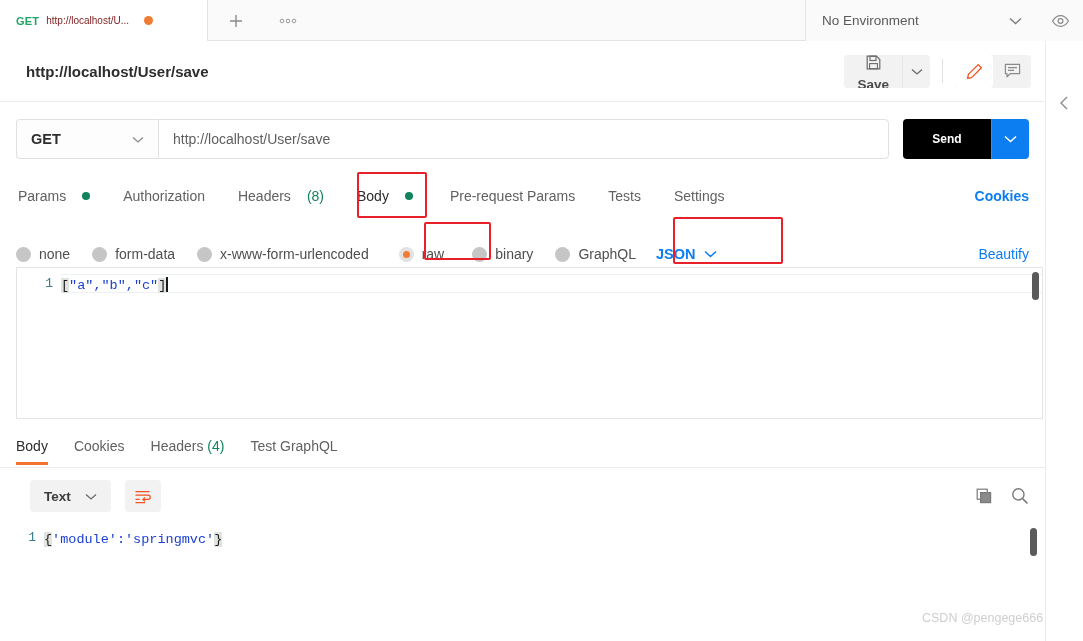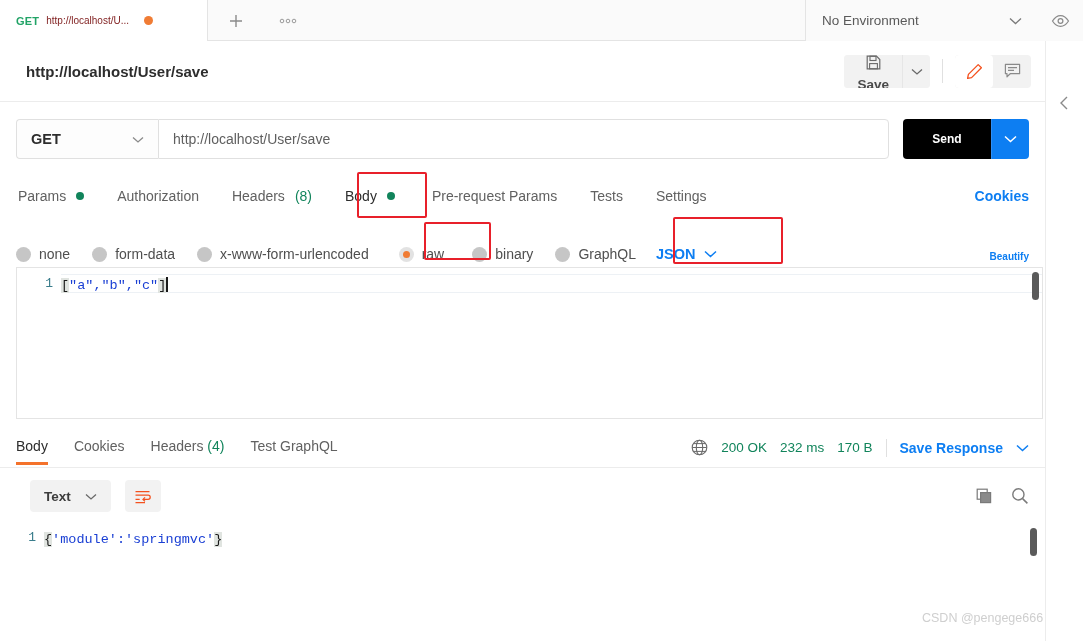--- a/index.html
+++ b/index.html
@@ -157,21 +157,21 @@
     border-left: 1px solid #2f8ff5;
   }
 
   
   .reqtabs {
     position: absolute; left: 0; top: 178px;
     width: 1045px; height: 36px;
     display: flex; align-items: center; padding: 0 16px;
   }
   .rtab {
-    display: flex; align-items: center; gap: 10px;
+    display: flex; align-items: center; gap: 16px;
     font-size: 14px; color: #616161;
     margin-right: 29px;
     padding: 2px 2px;
   }
   .rtab.sel { color: #2d2d2d; }
   .gdot { width: 8px; height: 8px; border-radius: 50%; background: #11845b; }
   .hcount { color: #11845b; font-size: 14px; }
   .cookies-link {
     margin-left: auto; font-size: 14px; color: #0d7ef2; font-weight: bold;
   }
@@ -202,21 +202,21 @@
   .radio.on::after {
     content: ""; width: 7px; height: 7px; border-radius: 50%;
     background: #f07c34;
   }
   .json-select {
     display: flex; align-items: center; gap: 9px;
     margin-left: 8px;
     font-size: 14.5px; color: #0d7ef2; font-weight: bold;
   }
   .beautify {
-    margin-left: auto; font-size: 10px; color: #0d7ef2; font-weight: bold;
+    margin-left: auto; font-size: 14px; color: #0d7ef2; font-weight: normal;
   }
   .redbox-raw {
     position: absolute; left: 424px; top: 222px;
     width: 67px; height: 38px;
     border: 2px solid #e8202a; border-radius: 2px;
     pointer-events: none;
   }
   .redbox-json {
     position: absolute; left: 673px; top: 217px;
     width: 110px; height: 47px;
@@ -531,39 +531,20 @@
   </div>
 
   <div class="resptabs">
     <div class="rsp-tab sel">Body</div>
     <div class="rsp-tab">Cookies</div>
     <div class="rsp-tab">
       <span>Headers</span>
       <span class="hcount">(4)</span>
     </div>
     <div class="rsp-tab">Test GraphQL</div>
-    <div class="resp-meta">
-      <span>
-        <svg width="17" height="17" viewBox="0 0 17 17">
-          <circle cx="8.5" cy="8.5" r="7.3" fill="none" stroke="#6a6a6a" stroke-width="1.1"></circle>
-          <ellipse cx="8.5" cy="8.5" rx="3.2" ry="7.3" fill="none" stroke="#6a6a6a" stroke-width="1.1"></ellipse>
-          <path d="M1.4 8.5h14.2M2.6 4.6h11.8M2.6 12.4h11.8" stroke="#6a6a6a" stroke-width="1"></path>
-        </svg>
-      </span>
-      <span class="meta-green">200 OK</span>
-      <span class="meta-green">232 ms</span>
-      <span class="meta-green">170 B</span>
-      <span class="meta-sep"></span>
-      <span class="save-resp">Save Response</span>
-      <span>
-        <svg width="13" height="8" viewBox="0 0 13 8">
-            <path d="M1 1.5L6.5 6.5L12 1.5" stroke="#0d7ef2" stroke-width="1.5" fill="none"></path>
-          </svg>
-      </span>
-    </div>
   </div>
 
   <div class="respview">
     <div class="fmt-select">
       <span>Text</span>
       <span>
         <svg width="12" height="7" viewBox="0 0 12 7">
             <path d="M1 1.4L6 5.9L11 1.4" stroke="#6a6a6a" stroke-width="1.3" fill="none"></path>
           </svg>
       </span>

